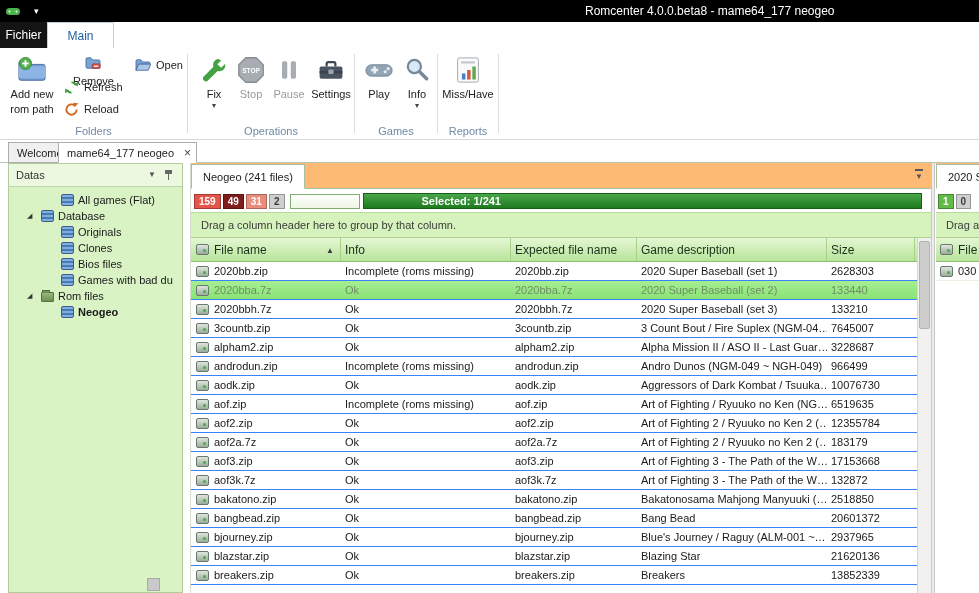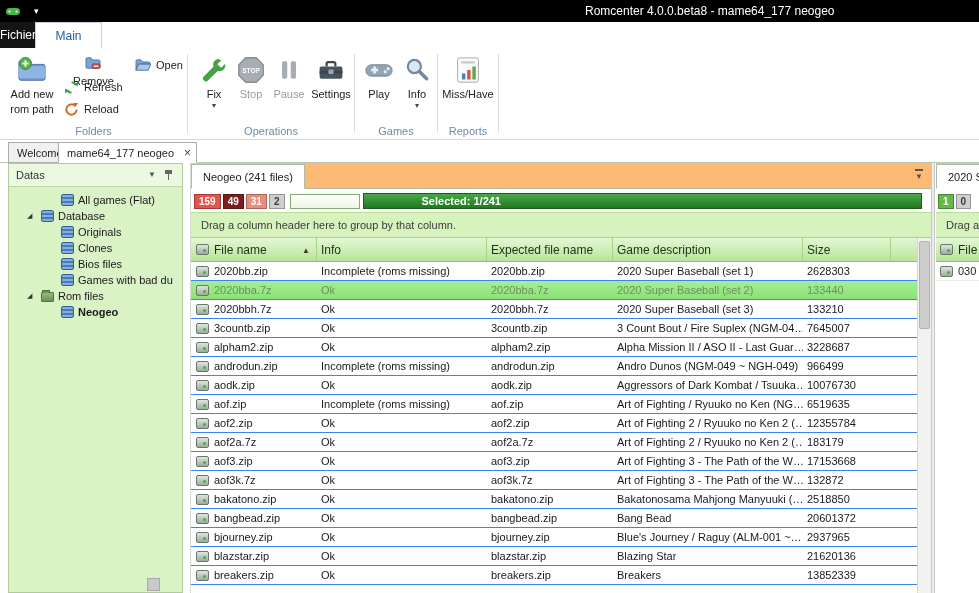--- a/index.html
+++ b/index.html
@@ -9,21 +9,21 @@
 
   
   .titlebar { position:absolute; left:0; top:0; width:100%; height:22px; background:#000; color:#fff; }
   .qat { position:absolute; left:6px; top:4px; display:flex; align-items:center; gap:14px; }
   .qat .caret { color:#fff; font-size:9px; line-height:14px; cursor:default; }
   .tb-title { position:absolute; left:585px; top:0; line-height:22px; font-size:12px; color:#fff; white-space:nowrap; }
 
   
   .ribbontabs { position:absolute; left:0; top:22px; width:100%; height:26px; background:#fff; }
   .rtab { float:left; height:26px; line-height:26px; text-align:center; font-size:12px; cursor:default; }
-  .rtab.file { width:35px; background:#141414; color:#fff; }
+  .rtab.file { width:47px; background:#141414; color:#fff; }
   .rtab.main { width:67px; background:#fff; color:#1f5fa0; border:1px solid #c3cfdb; border-bottom:none; }
 
   
   .ribbon { position:absolute; left:0; top:48px; width:100%; height:92px; background:#fff; border-bottom:1px solid #d8d8d8; }
   .rgroup { position:absolute; top:0; height:92px; }
   .rgroup .glabel { position:absolute; left:0; right:0; bottom:3px; text-align:center; font-size:11px; color:#6f8aa8; }
   .rsep { position:absolute; top:6px; bottom:6px; width:1px; background:#dcdcdc; }
   .g-folders { left:0; width:187px; }
   .g-ops { left:188px; width:166px; }
   .g-games { left:355px; width:82px; }
@@ -90,21 +90,21 @@
     color:#fff; font-size:11px; font-weight:bold; line-height:15px; padding-left:58px; white-space:nowrap; overflow:hidden; }
 
   .groupbar { height:26px; background:#d6f2bd; border-top:1px solid #b9dc9d; border-bottom:1px solid #abd18d;
     font-size:11px; color:#3c3c3c; padding:6px 0 0 10px; white-space:nowrap; overflow:hidden; }
 
   .thead { display:flex; height:24px; background:linear-gradient(180deg,#e4f7d3,#b9e49b); border-bottom:1px solid #8fbf70; width:727px; }
   .hcell { position:relative; display:flex; align-items:center; border-right:1px solid #a9d089; font-size:12px; color:#1c321c; padding-left:4px; overflow:hidden; white-space:nowrap; cursor:default; }
   .hcell.c0 { padding-left:5px; }
   .sortarrow { position:absolute; right:6px; top:8px; font-size:8px; color:#3c3c3c; }
 
-  .c0 { width:126px; } .c1 { width:170px; } .c2 { width:126px; } .c3 { width:190px; } .c4 { width:88px; }
+  .c0 { width:150px; } .c1 { width:170px; } .c2 { width:126px; } .c3 { width:190px; } .c4 { width:88px; }
 
   .tbody { width:727px; }
   .trow { display:flex; height:19px; border-bottom:1px solid #3b82f6; background:#fff; cursor:default; }
   .trow.sel { background:linear-gradient(180deg,#a6ee93,#8ae276); }
   .trow.sel .ctext { color:#6d8f63; }
   .cell { display:flex; align-items:center; padding-left:4px; overflow:hidden; white-space:nowrap; }
   .cell.c0 { padding-left:5px; }
   .ctext { font-size:11px; color:#1a1a1a; overflow:hidden; white-space:nowrap; }
 
   .romicon { display:inline-block; width:13px; height:11px; flex:none; margin-right:5px;

